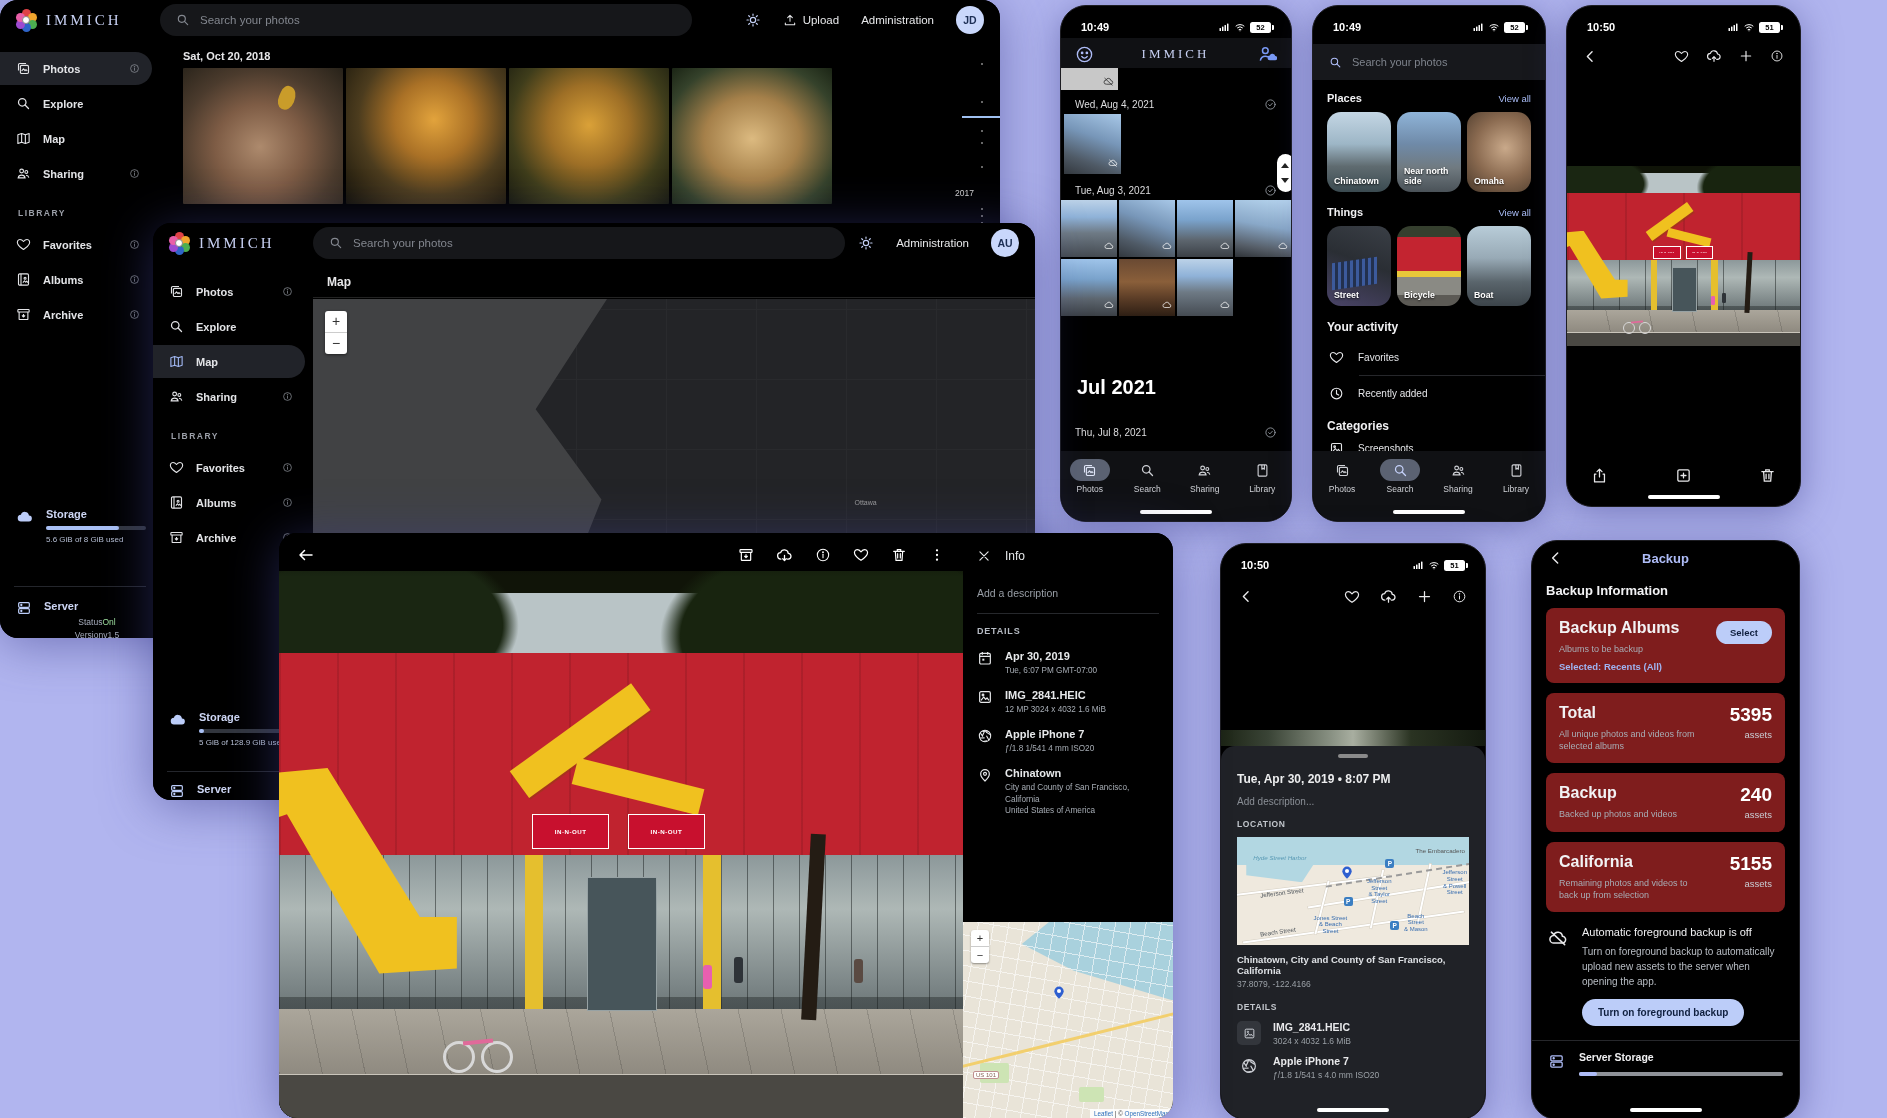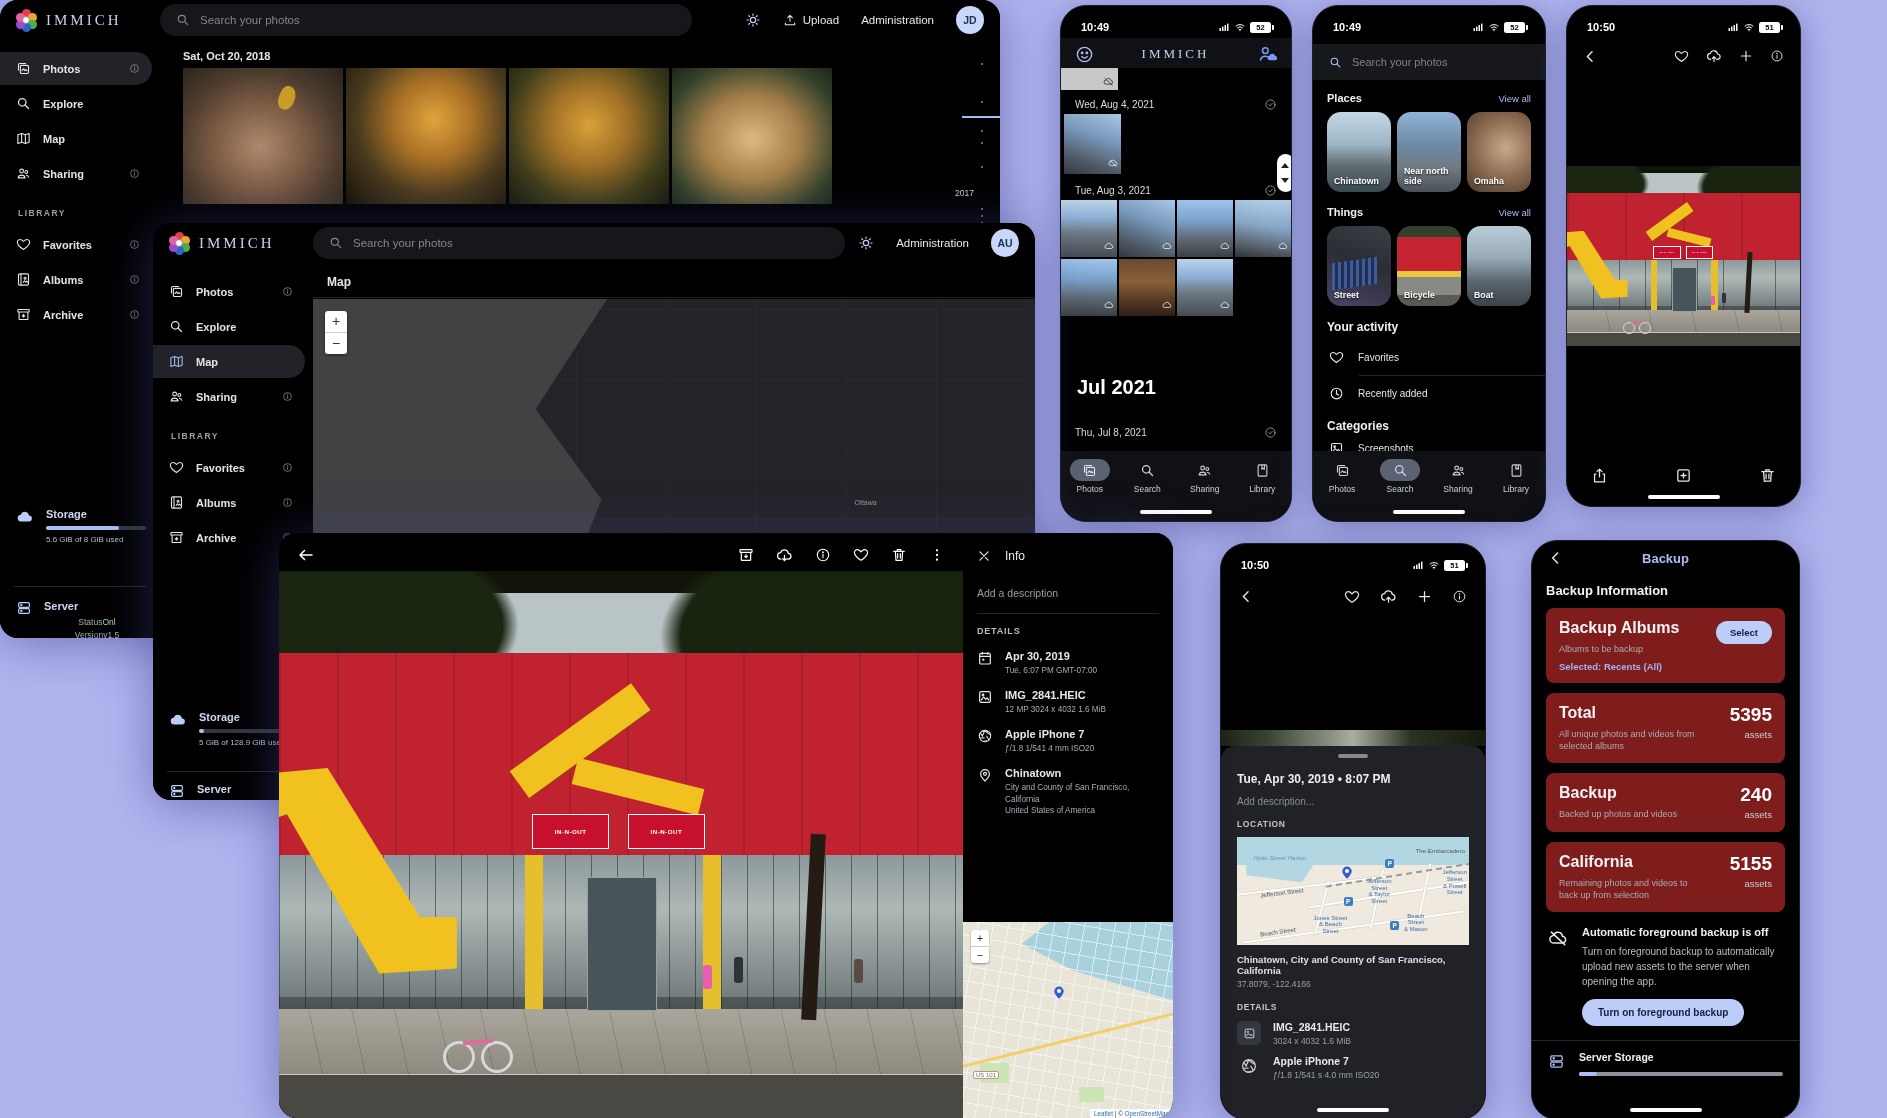--- a/index.html
+++ b/index.html
@@ -1206,21 +1206,21 @@
     <div class="bt">California</div>
     <span class="bkval">5155</span>
     <span class="bkunit">assets</span>
     <div class="bd">Remaining photos and videos to back up from selection</div>
   </div>
   <div style="display:flex;gap:14px;padding:14px 16px 0">
     <svg class="i" width="20" height="20" viewBox="0 0 24 24" style="color:#e8e8ea;flex:none;margin-top:2px">
         <use href="#i-cloudslash"></use>
       </svg>
     <div>
-      <div style="font-size:11px;font-weight:bold;color:#f0f0f2">Automatic foreground backup is off</div>
+      <div style="font-size:11px;font-weight:normal;color:#f0f0f2">Automatic foreground backup is off</div>
       <div style="font-size:10px;color:#b8bdc4;line-height:1.5;margin-top:6px">Turn on foreground backup to automatically upload new assets to the server when opening the app.</div>
       <span class="pillbtn" style="font-size:10px;padding:8px 16px;margin-top:10px">Turn on foreground backup</span>
     </div>
   </div>
   <div style="border-top:1px solid #26272b;margin:14px 0 0"></div>
   <div style="display:flex;gap:14px;align-items:flex-start;padding:10px 16px 0">
     <svg class="i" width="17" height="17" viewBox="0 0 24 24" style="color:#aebcf7;margin-top:2px">
         <use href="#i-server"></use>
       </svg>
     <div style="flex:1">

